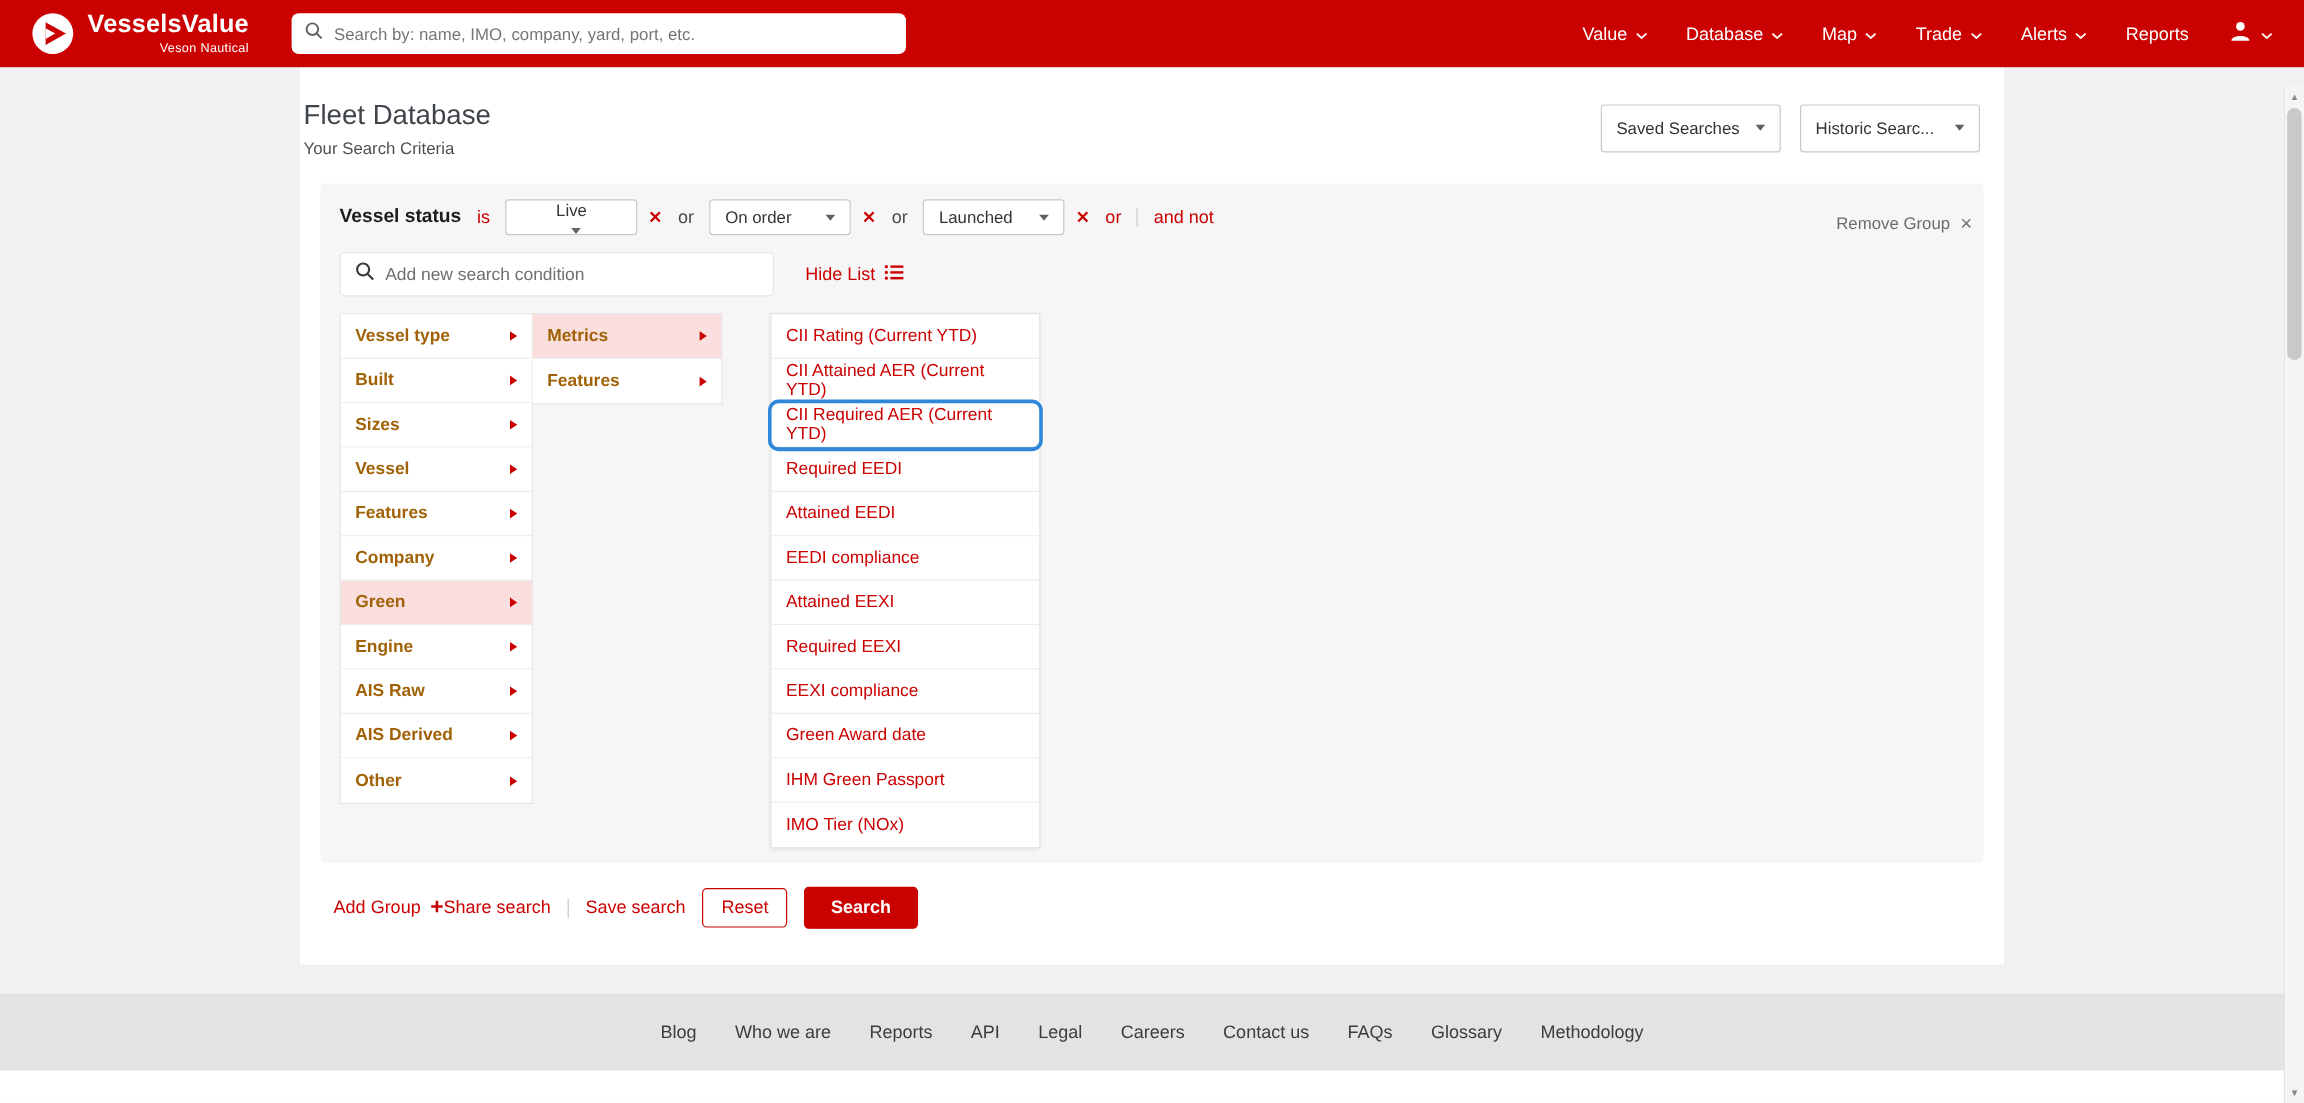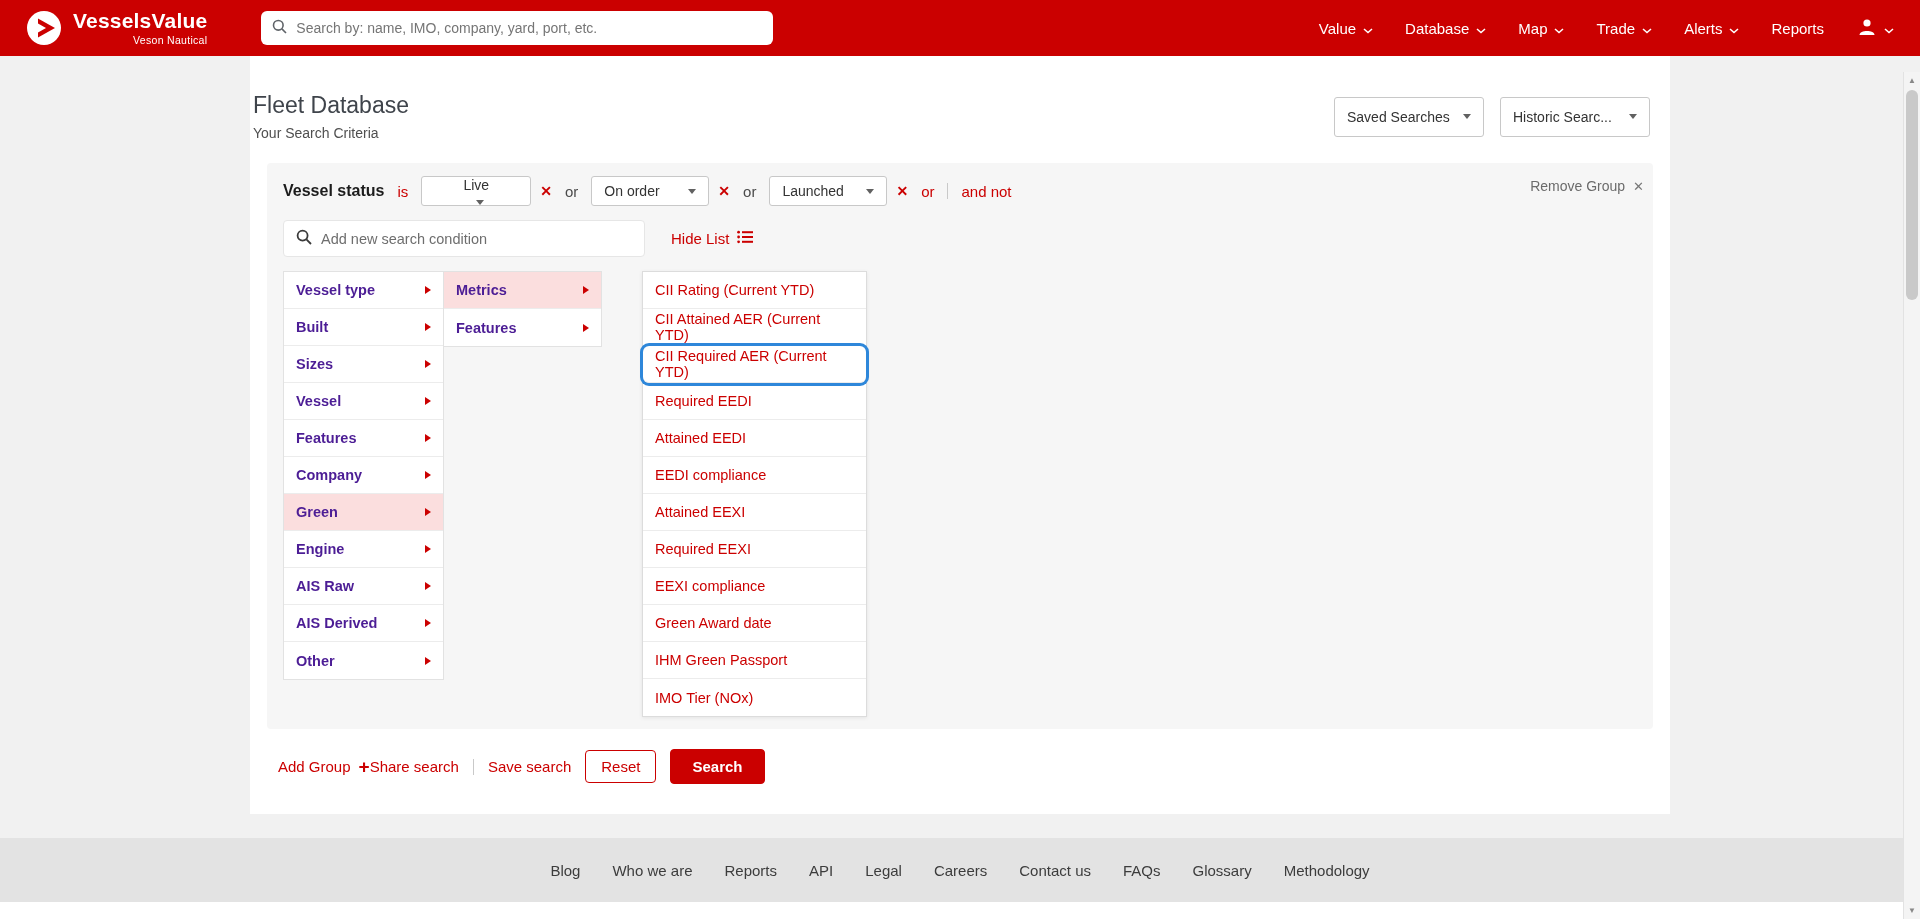--- a/index.html
+++ b/index.html
@@ -8,32 +8,32 @@
   a{text-decoration:none;cursor:pointer;}
   ul{list-style:none;}
 
   
   .navbar{height:56px;background:#cb0000;display:flex;align-items:center;padding:0 26px;position:relative;z-index:5;}
   .brand{display:flex;align-items:center;gap:11px;}
   .logo svg{display:block;}
   .brand-text{display:flex;flex-direction:column;align-items:flex-end;}
   .brand-name{color:#fff;font-size:21px;font-weight:bold;letter-spacing:.2px;line-height:1.05;}
   .brand-sub{color:#fff;font-size:10.5px;margin-top:2px;letter-spacing:.3px;}
-  .nav-search{margin-left:54px;width:512px;height:34px;background:#fff;border-radius:6px;display:flex;align-items:center;padding:0 11px;gap:9px;}
+  .nav-search{margin-left:36px;width:512px;height:34px;background:#fff;border-radius:6px;display:flex;align-items:center;padding:0 11px;gap:9px;}
   .nav-search input{flex:1;border:none;outline:none;font-size:14px;color:#333;font-family:inherit;background:transparent;}
   .nav-search input::placeholder{color:#757575;}
   .nav-menu{margin-left:auto;display:flex;align-items:center;gap:32px;}
   .nav-item{display:flex;align-items:center;gap:7px;color:#fff;font-size:15px;}
   .nav-user{display:flex;align-items:center;gap:6px;}
 
   
   .page-bg{background:#f1f1f1;padding-bottom:24px;}
   .page{position:relative;width:1420px;margin:0 auto;background:#fff;padding-bottom:30px;}
 
-  .page-head{display:flex;justify-content:space-between;align-items:center;padding:36px 20px 0 3px;}
+  .page-head{display:flex;justify-content:space-between;align-items:center;padding:26px 20px 0 3px;}
   .page-title{font-size:23px;font-weight:400;color:#3f444b;}
   .page-sub{font-size:14px;color:#4f4f4f;margin-top:6px;}
   .head-selects{display:flex;gap:16px;}
   .select{background:#fff;border:1px solid #c8c8c8;border-radius:3px;display:flex;align-items:center;justify-content:space-between;padding:0 12px;color:#333;font-size:14px;cursor:pointer;}
   .select.lg{width:150px;height:40px;}
   .sel-chev{width:0;height:0;border-top:5px solid #616161;border-left:4px solid transparent;border-right:4px solid transparent;margin-left:8px;}
 
   
   .panel{margin:22px 17px 0;background:#f6f6f6;border-radius:4px;padding:13px 16px 12px;}
   .crit-row{display:flex;align-items:center;gap:13px;}
@@ -55,21 +55,21 @@
   .hide-list{display:flex;align-items:center;gap:8px;margin-left:26px;color:#cb0000;font-size:15px;}
 
   
   .menu{display:flex;align-items:flex-start;margin-top:14px;}
   .col{background:#fff;}
   .col1{width:161px;border:1px solid #e2e2e2;}
   .col2{width:158px;border:1px solid #e2e2e2;border-left:none;}
   .col3{width:225px;border:1px solid #dcdcdc;box-shadow:0 1px 4px rgba(0,0,0,.08);margin-left:40px;}
   .mi{height:37px;display:flex;align-items:center;justify-content:space-between;padding:0 12px;border-bottom:1px solid #ececec;cursor:pointer;background:#fff;}
   .col li:last-child{border-bottom:none;}
-  .mi .lbl{font-size:14.5px;font-weight:bold;color:#4c1d95;}
+  .mi .lbl{font-size:14.5px;font-weight:bold;color:#a16207;}
   .mi.active{background:#fbdede;}
   .arrow-r{width:0;height:0;border-left:6px solid #cb0000;border-top:4.5px solid transparent;border-bottom:4.5px solid transparent;}
   .col3 .mi{justify-content:flex-start;}
   .col3 .lbl{color:#cb0000;font-weight:400;font-size:14.5px;}
   .mi.selected{position:relative;z-index:2;border-radius:6px;box-shadow:0 0 0 3px #2e87da;background:#fff;}
 
   
   .remove-group{position:absolute;top:122px;right:26px;display:flex;align-items:center;gap:8px;color:#6b6b6b;font-size:14px;cursor:pointer;}
   .remove-group .x{color:#777;font-size:13px;line-height:1;}
 

